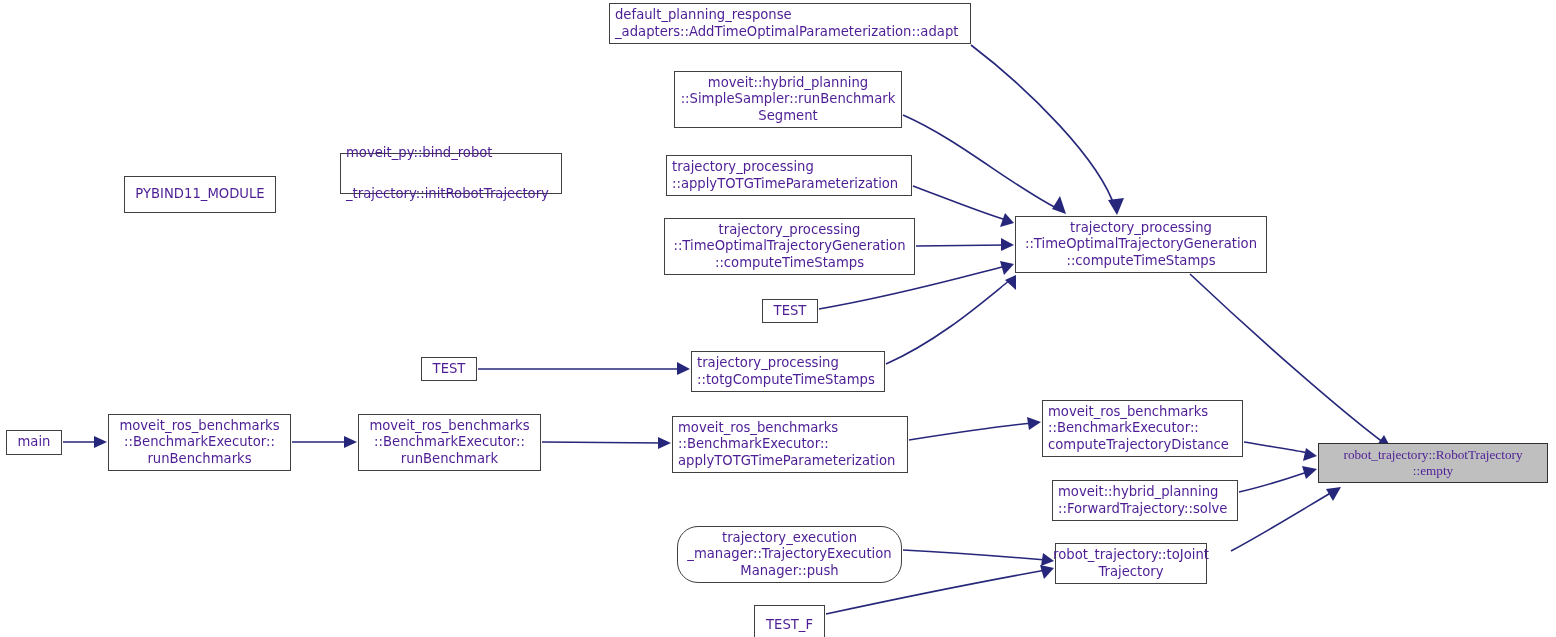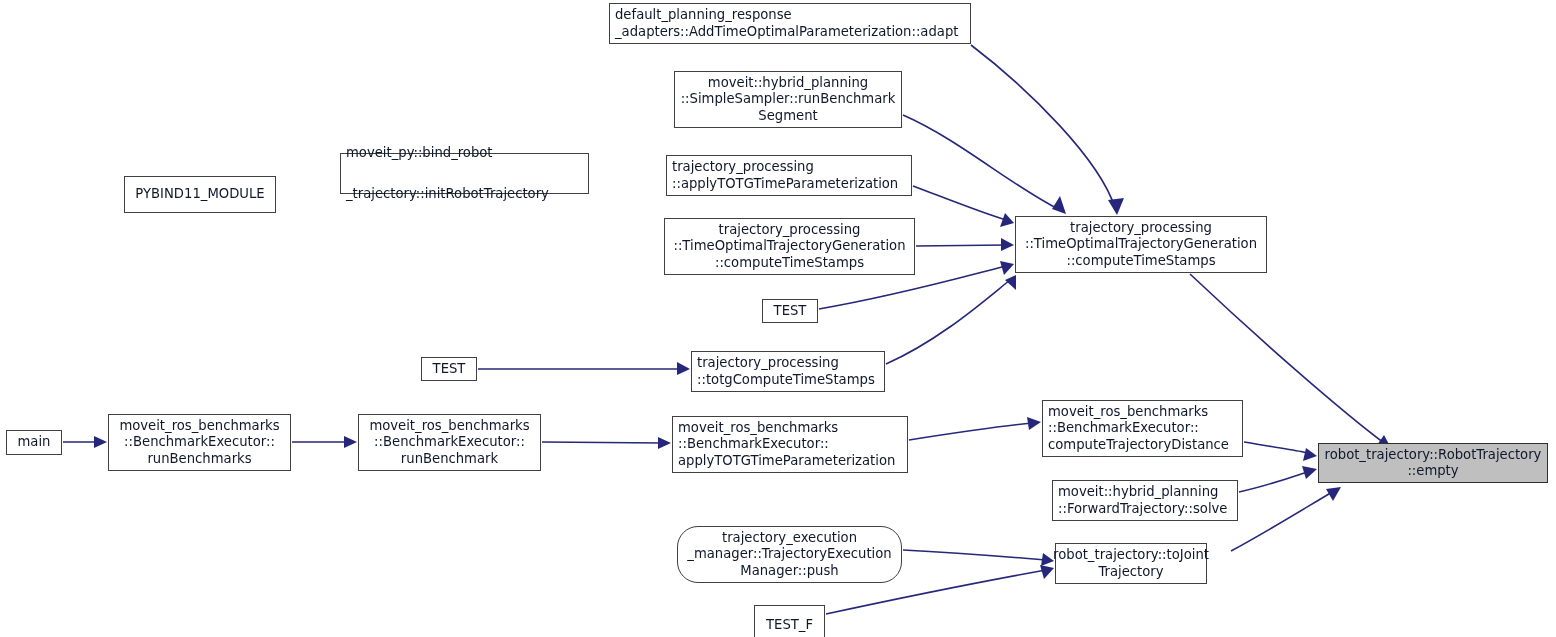--- a/index.html
+++ b/index.html
@@ -4,32 +4,32 @@
 <style>
   html,body{margin:0;padding:0;background:#ffffff;}
   body{font-family:"DejaVu Sans","Liberation Sans",sans-serif;}
   #canvas{position:relative;width:1556px;height:637px;background:#ffffff;overflow:hidden;}
   #edges{position:absolute;left:0;top:0;width:1556px;height:637px;}
   .node{
     position:absolute;
     box-sizing:border-box;
     border:1px solid #404040;
     background:#ffffff;
-    color:#0f172a;
+    color:#4c1d95;
     font-size:13.2px;
     line-height:16.4px;
     display:flex;
     flex-direction:column;
     justify-content:center;
     padding:1px 5px;
     white-space:pre;
   }
   .node.center{text-align:center;align-items:center;}
   .node.left{text-align:left;align-items:flex-start;}
-  .node.hl{background:#bfbfbf;border-color:#303030;}
+  .node.hl{background:#bfbfbf;border-color:#303030;font-family:Liberation Serif, serif;}
   .node .ln{display:block;}
 </style>
 </head>
 <body>
 
 <div id="canvas">
 
   <svg id="edges" viewBox="0 0 1556 637" xmlns="http://www.w3.org/2000/svg">
       <path d="M 971,45 C 1030,90 1100,160 1115,208" fill="none" stroke="#26267a" stroke-width="1.6"></path>
       <polygon points="1117,215 1108,200 1124,198" fill="#26267a"></polygon>
@@ -68,21 +68,21 @@
     </svg>
 
   <div id="nodes">
       <div class="node left" title="default_planning_response
 _adapters::AddTimeOptimalParameterization::adapt" style="left: 609px; top: 3px; width: 362px; height: 41px;"><span class="ln">default_planning_response</span><span class="ln">_adapters::AddTimeOptimalParameterization::adapt</span></div>
       <div class="node center" title="moveit::hybrid_planning
 ::SimpleSampler::addTrajectory
 Segment" style="left: 674px; top: 71px; width: 228px; height: 57px;"><span class="ln">moveit::hybrid_planning</span><span class="ln">::SimpleSampler::runBenchmark</span><span class="ln">Segment</span></div>
       <div class="node center" title="PYBIND11_MODULE" style="left: 124px; top: 176px; width: 152px; height: 37px; text-align: center;"><span class="ln">PYBIND11_MODULE</span></div>
       <div class="node left" title="moveit_py::bind_robot
-_trajectory::initRobotTrajectory" style="left: 340px; top: 153px; width: 249px; height: 41px; gap: 24px;"><span class="ln">moveit_py::bind_robot</span><span class="ln">_trajectory::initRobotTrajectory</span></div>
+_trajectory::initRobotTrajectory" style="left: 340px; top: 153px; width: 222px; height: 41px; gap: 24px;"><span class="ln">moveit_py::bind_robot</span><span class="ln">_trajectory::initRobotTrajectory</span></div>
       <div class="node left" title="trajectory_processing
 ::applyTOTGTimeParameterization" style="left: 666px; top: 155px; width: 246px; height: 41px;"><span class="ln">trajectory_processing</span><span class="ln">::applyTOTGTimeParameterization</span></div>
       <div class="node center" title="trajectory_processing
 ::TimeOptimalTrajectoryGeneration
 ::computeTimeStamps" style="left: 664px; top: 218px; width: 251px; height: 57px;"><span class="ln">trajectory_processing</span><span class="ln">::TimeOptimalTrajectoryGeneration</span><span class="ln">::computeTimeStamps</span></div>
       <div class="node center" title="trajectory_processing
 ::TimeOptimalTrajectoryGeneration
 ::computeTimeStamps" style="left: 1015px; top: 216px; width: 252px; height: 57px;"><span class="ln">trajectory_processing</span><span class="ln">::TimeOptimalTrajectoryGeneration</span><span class="ln">::computeTimeStamps</span></div>
       <div class="node center" title="TEST" style="left: 762px; top: 299px; width: 56px; height: 24px;"><span class="ln">TEST</span></div>
       <div class="node center" title="TEST" style="left: 421px; top: 357px; width: 56px; height: 24px;"><span class="ln">TEST</span></div>

